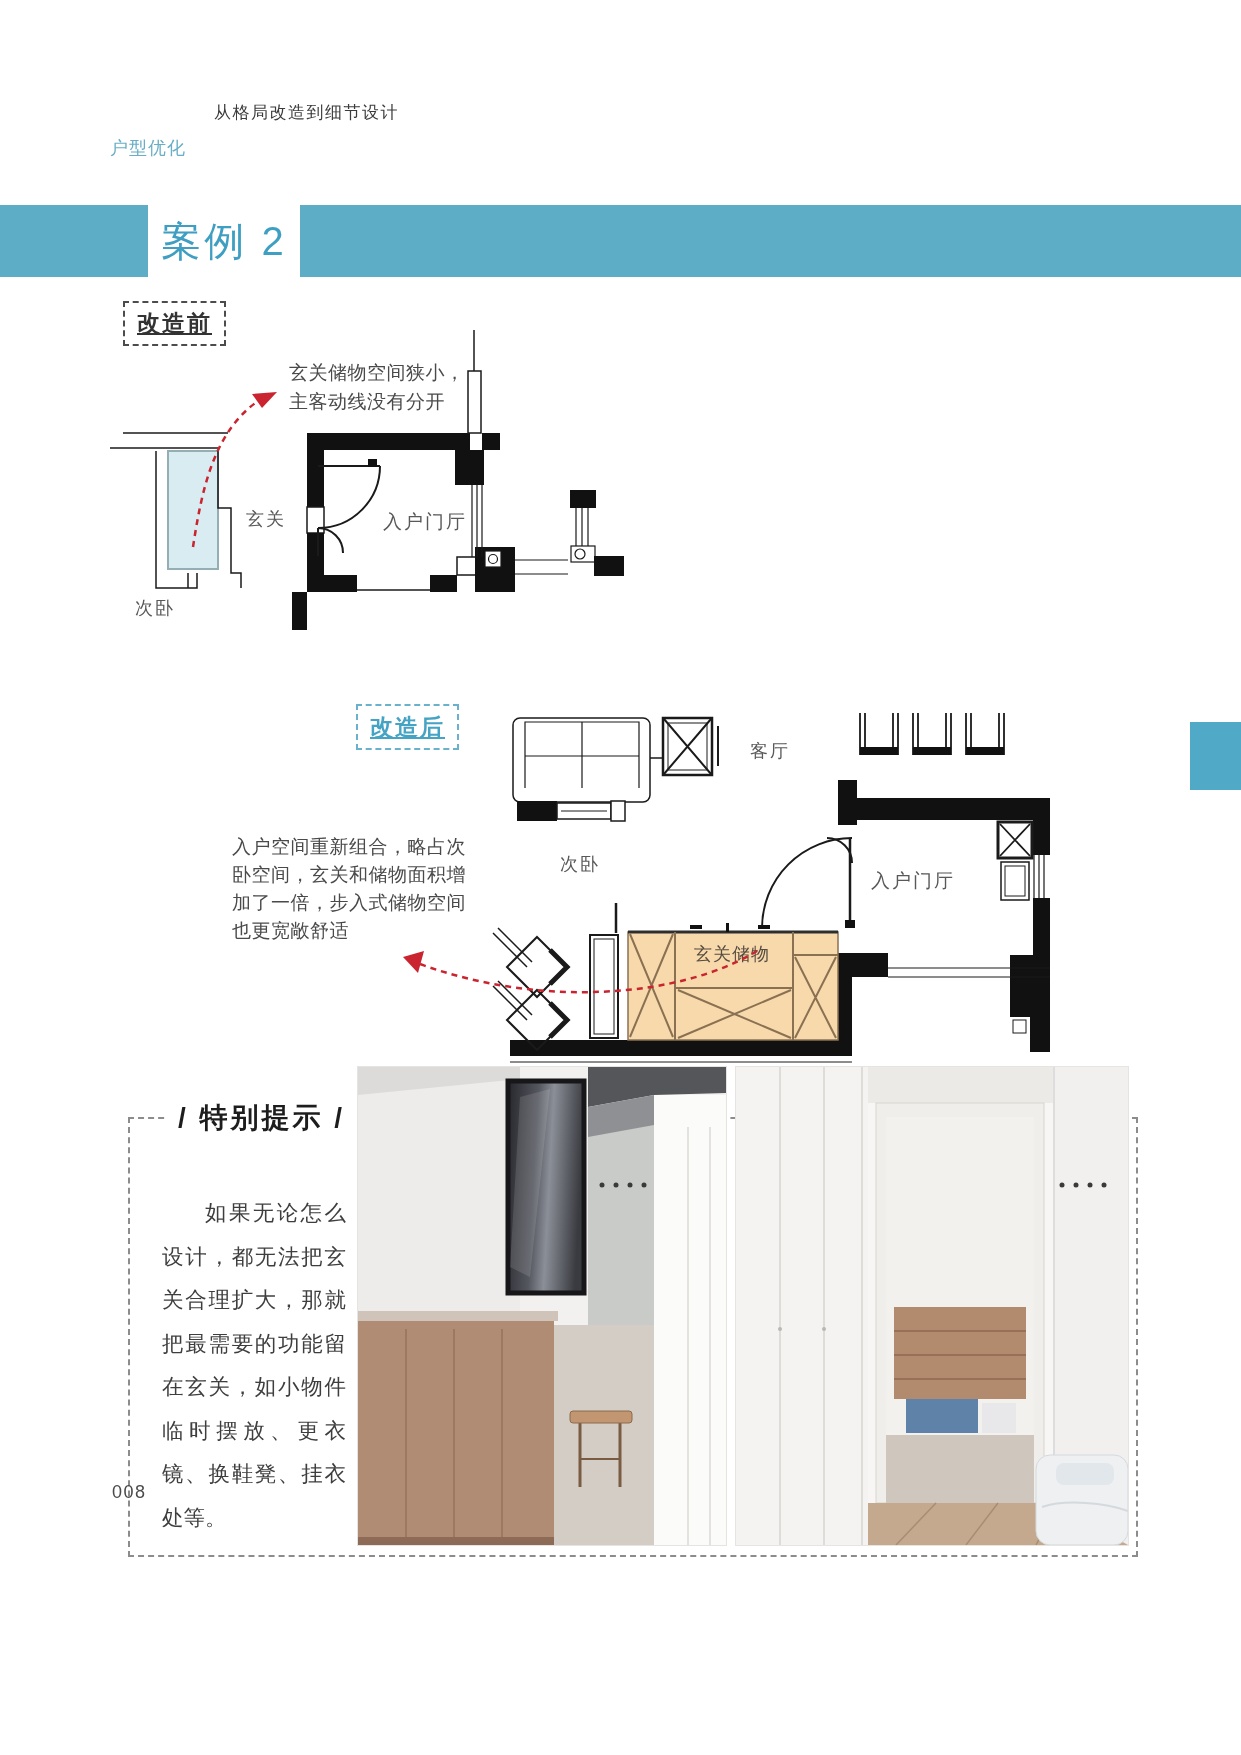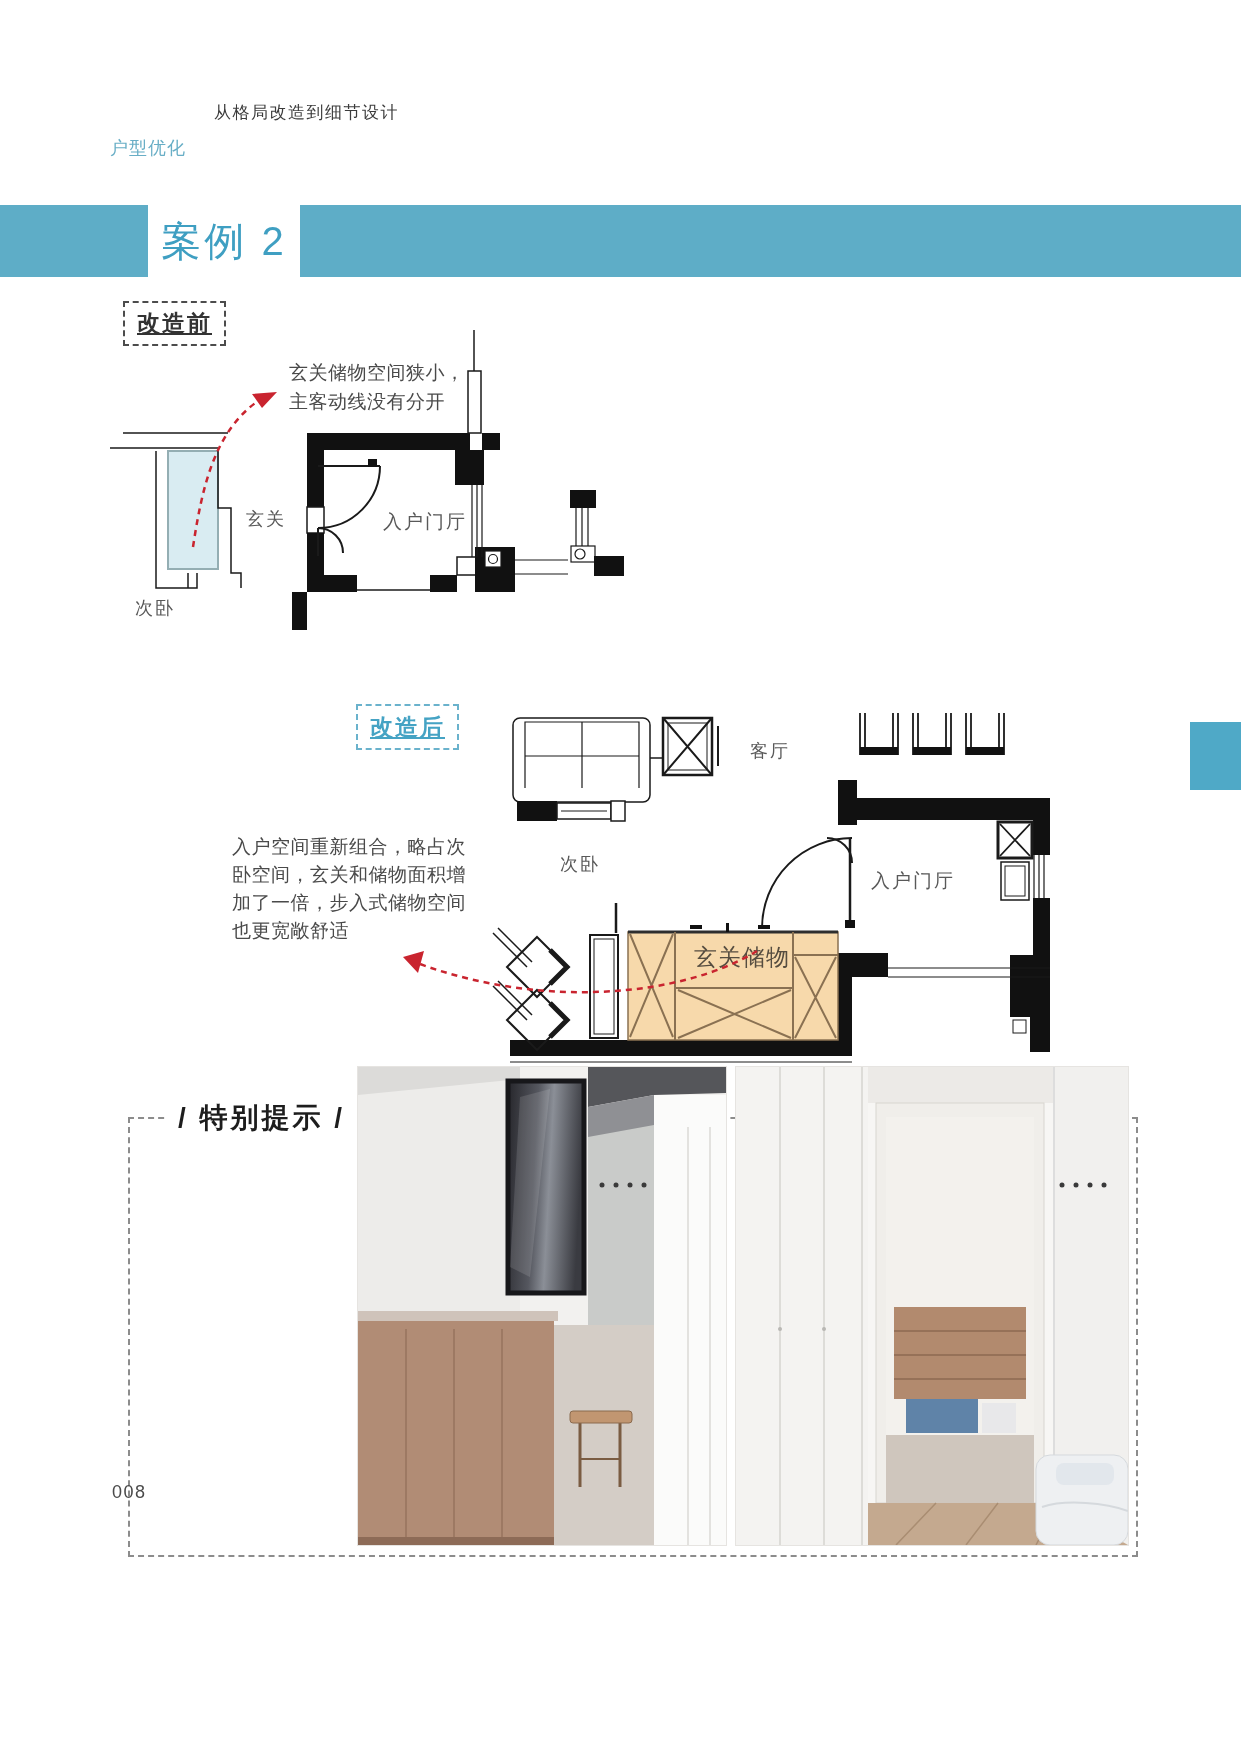--- a/index.html
+++ b/index.html
@@ -174,35 +174,36 @@
       <path d="M97 360 L127 390 L97 420 L67 390 Z" stroke-width="2"></path>
       <path d="M110 320 L127 337 L110 354" stroke-width="5"></path>
       <path d="M110 373 L127 390 L110 407" stroke-width="5"></path>
       <path d="M58 298 L92 332 M53 303 L87 337 M58 351 L92 385 M53 356 L87 390" stroke-width="1.5"></path>
     </g>
   </svg>
 
   <div class="abs plan-label" style="left:750px;top:739px;text-align:center;">客厅</div>
   <div class="abs plan-label" style="left:560px;top:852px;">次卧</div>
   <div class="abs plan-label" style="left:871px;top:868px;font-size:19px;">入户门厅</div>
-  <div class="abs plan-label" style="left:694px;top:942px;font-size:23px;color:#564d40;letter-spacing:1px;">玄关储物</div>
+  <div class="abs plan-label" style="left:694px;top:942px;font-size:18px;color:#564d40;letter-spacing:1px;">玄关储物</div>
 
   <svg class="abs" style="left:0;top:0;pointer-events:none;" width="1241" height="1755" viewBox="0 0 1241 1755">
     <g>
       <path d="M193 547 C202 488 214 432 258 401" fill="none" stroke="#c9242f" stroke-width="2.5" stroke-dasharray="6 5"></path>
       <polygon points="277,392 252,394 262,408" fill="#c9242f"></polygon>
     </g>
     <g>
       <path d="M757 951 C680 998 540 1008 420 964" fill="none" stroke="#c9242f" stroke-width="2.5" stroke-dasharray="6 5"></path>
       <polygon points="403,957 424,951 418,973" fill="#c9242f"></polygon>
     </g>
   </svg>
 
   <div class="abs tip-border"></div>
   <div class="abs tip-title">/ 特别提示 /</div>
+  <div class="abs tip-body">如果无论怎么设计，都无法把玄关合理扩大，那就把最需要的功能留在玄关，如小物件临时摆放、更衣镜、换鞋凳、挂衣处等。</div>
 
   <svg class="abs render" style="left:358px;top:1067px;" width="368" height="478" viewBox="0 0 368 478">
     <defs>
       <linearGradient id="mirGrad" x1="0" y1="0" x2="1" y2="0.15">
         <stop offset="0" stop-color="#26262b"></stop>
           <stop offset="0.4" stop-color="#55575f"></stop>
         <stop offset="0.6" stop-color="#8b8f97"></stop>
           <stop offset="1" stop-color="#3a3b41"></stop>
       </linearGradient>
     </defs>

